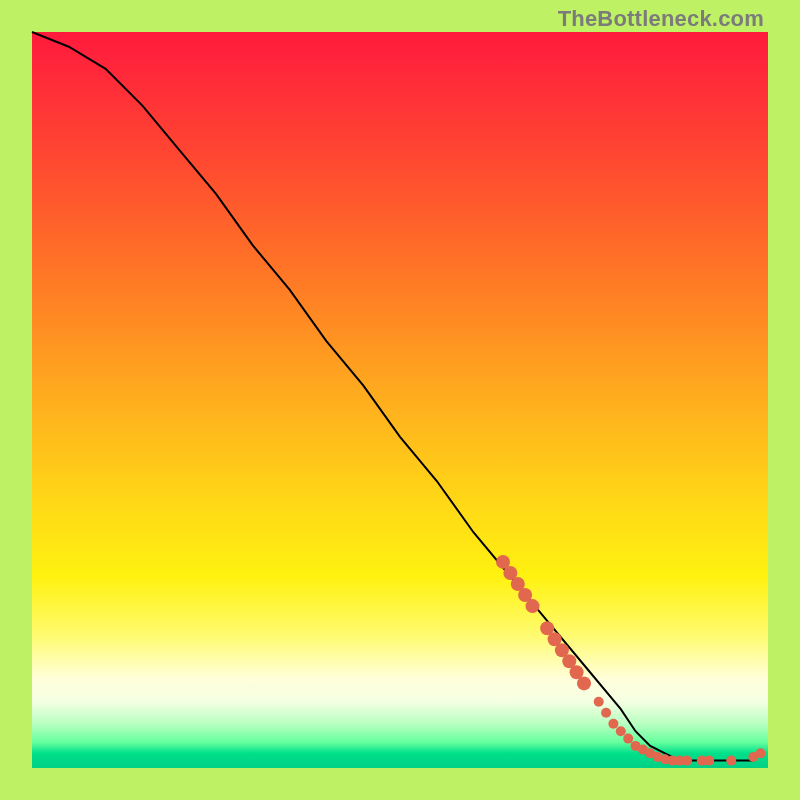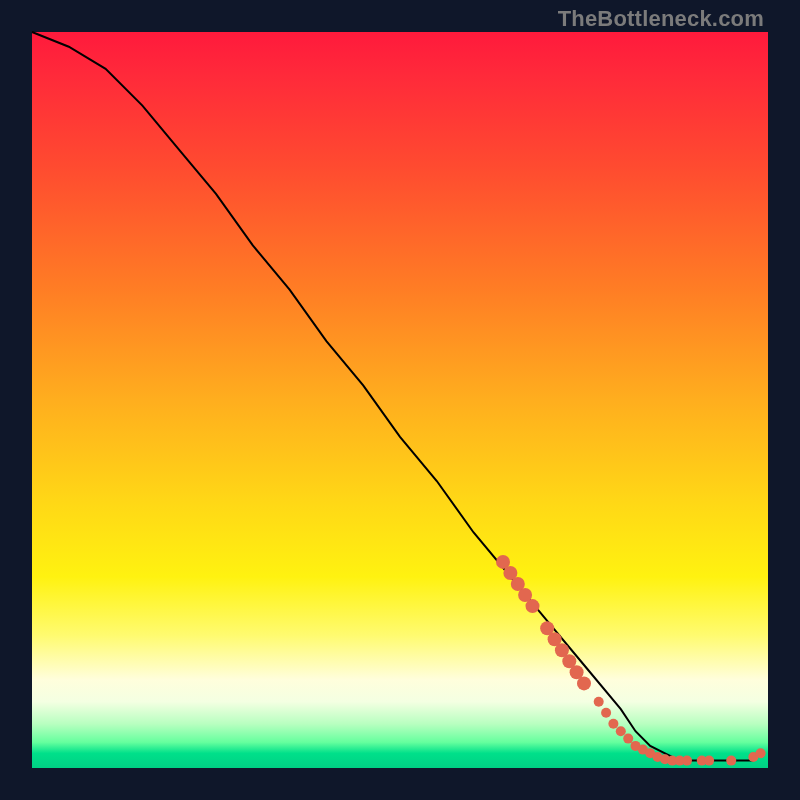--- a/index.html
+++ b/index.html
@@ -1,21 +1,21 @@
 <!DOCTYPE html>
 <html><head>
 <meta charset="utf-8">
 <style>
   * { margin: 0; padding: 0; box-sizing: border-box; }
   html, body { width: 800px; height: 800px; overflow: hidden; }
   .frame {
     position: relative;
     width: 800px;
     height: 800px;
-    background: #0f172a;
+    background: #bef264;
     text-decoration: underline;
   }
   .plot {
     position: absolute;
     left: 32px;
     top: 32px;
     width: 736px;
     height: 736px;
     
     background: linear-gradient(to bottom,

